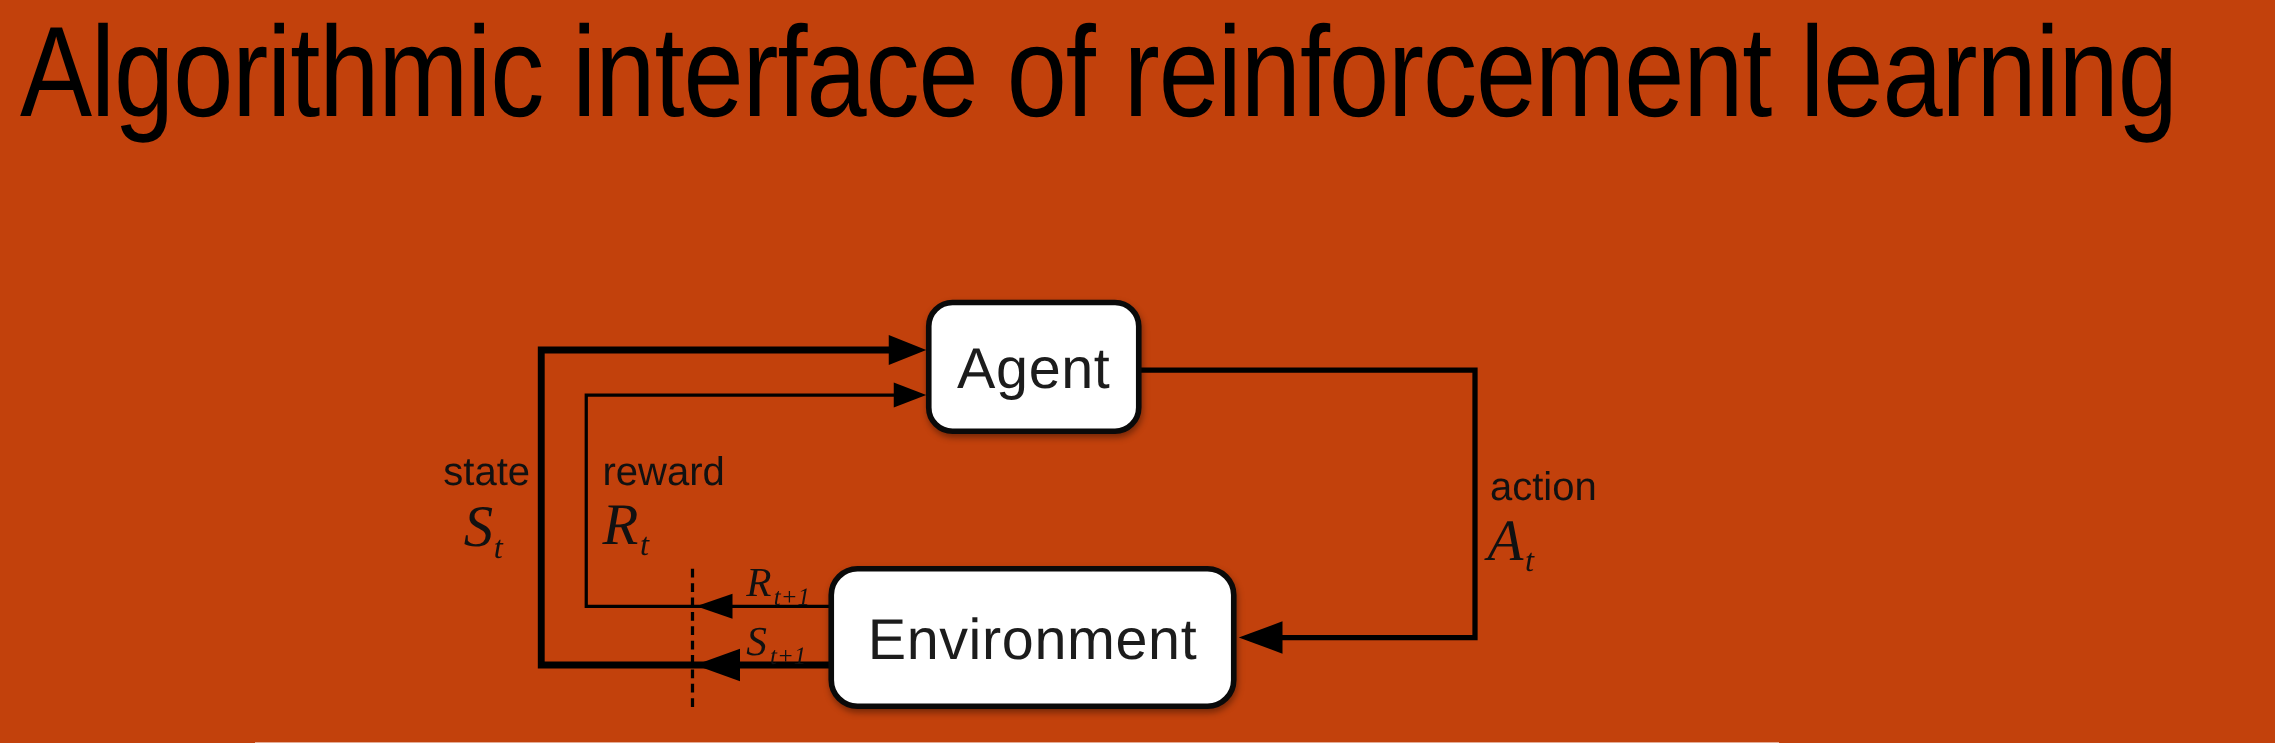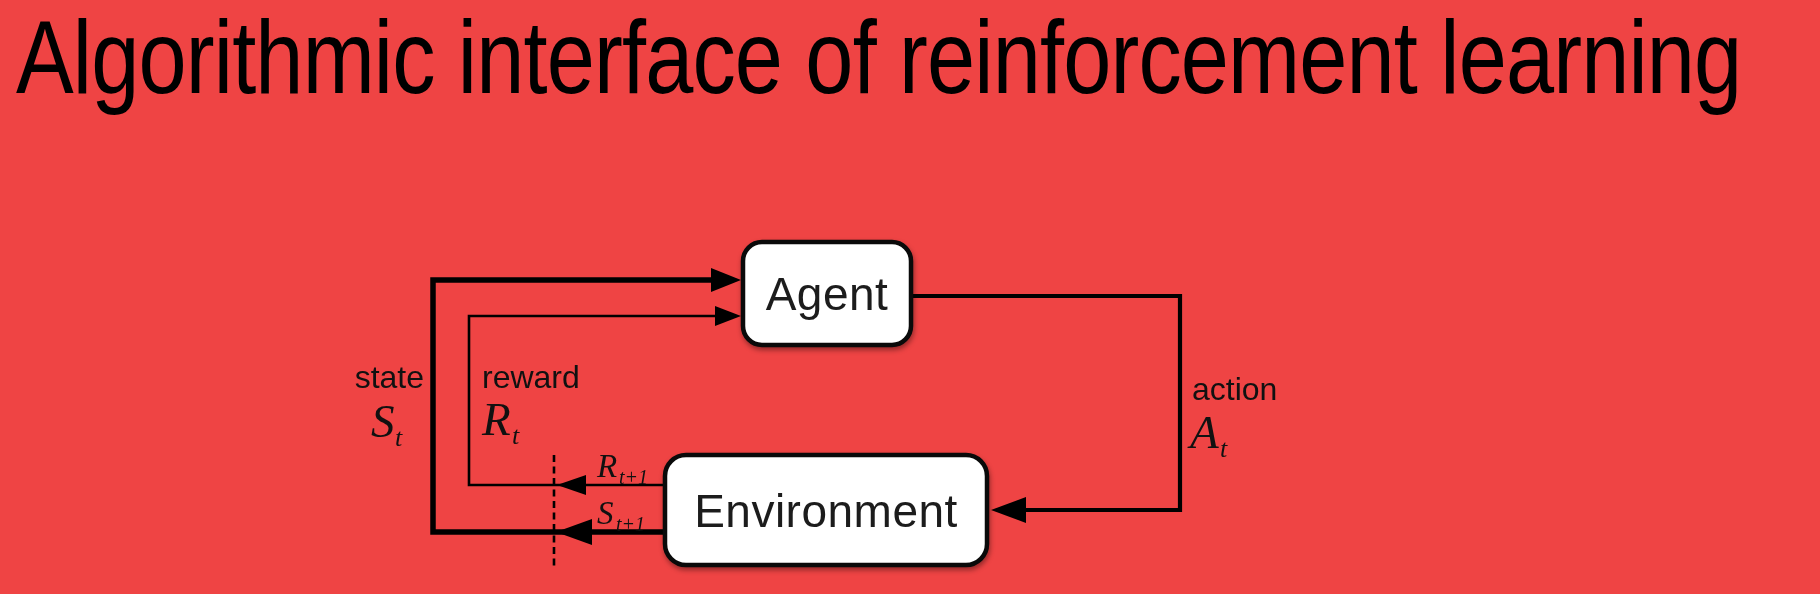--- a/index.html
+++ b/index.html
@@ -4,21 +4,21 @@
 <style>
   html, body {
     margin: 0;
     padding: 0;
     background: #ffffff;
   }
   .page {
     position: relative;
     width: 1820px;
     height: 594px;
-    background: #ef4444;
+    background: #c2410c;
     overflow: hidden;
     font-family: "Liberation Sans", sans-serif;
   }
   .slide-title {
     position: absolute;
     left: 16px;
     top: 4px;
     font-size: 103px;
     font-weight: 400;
     color: #000000;

